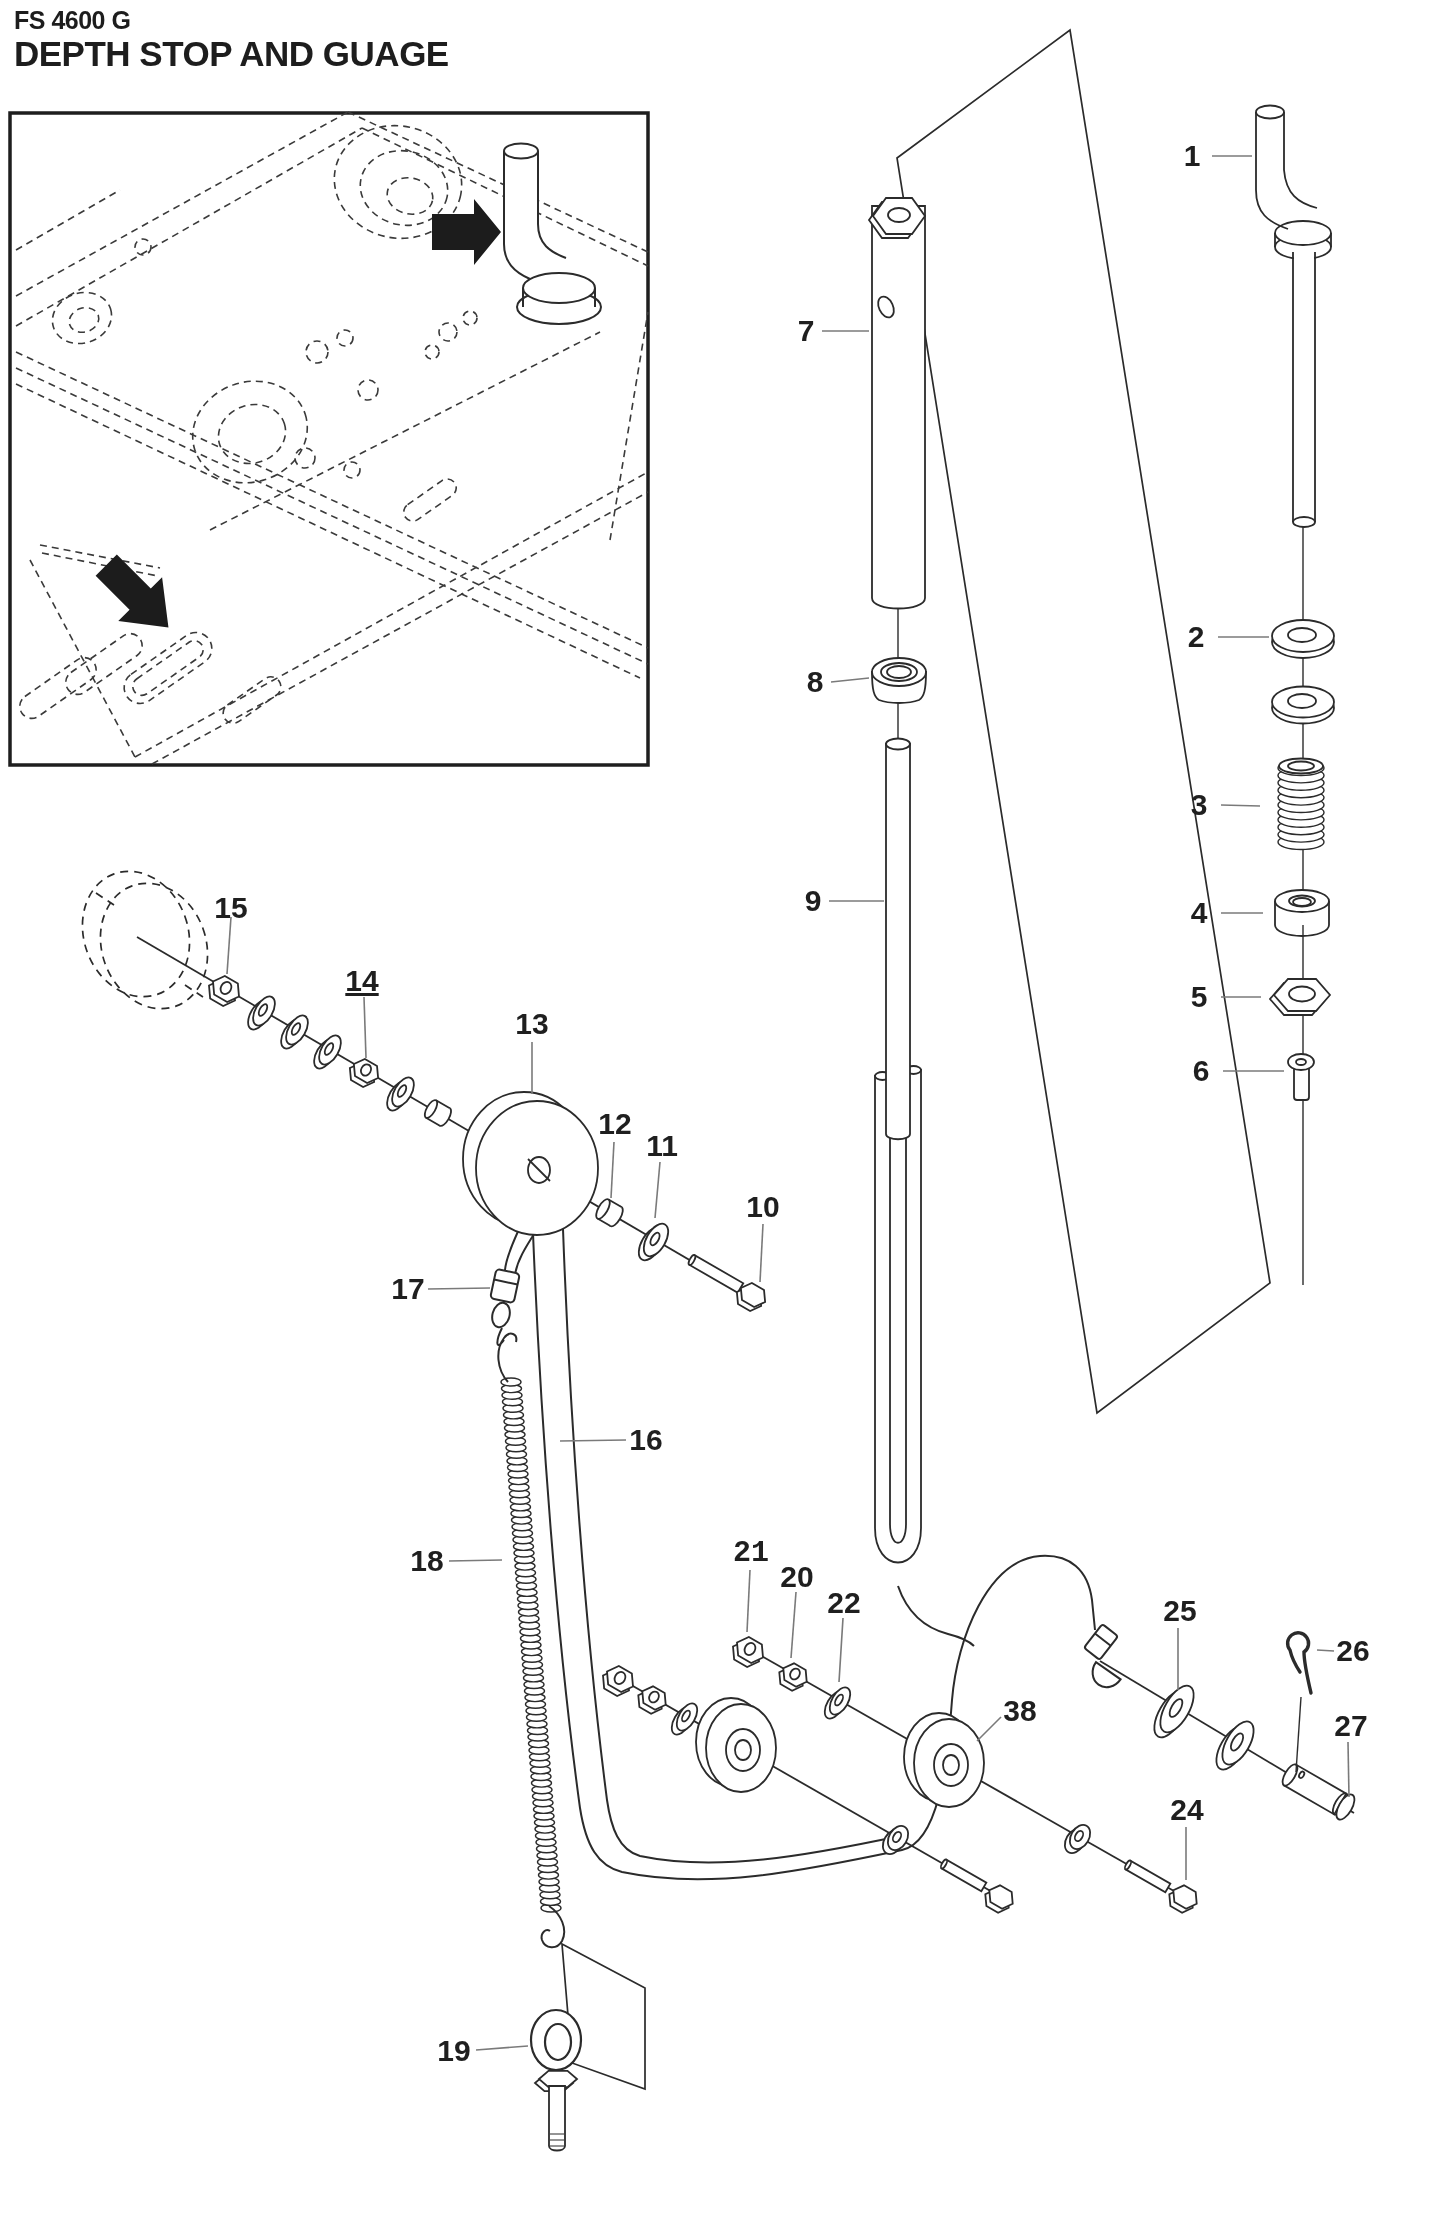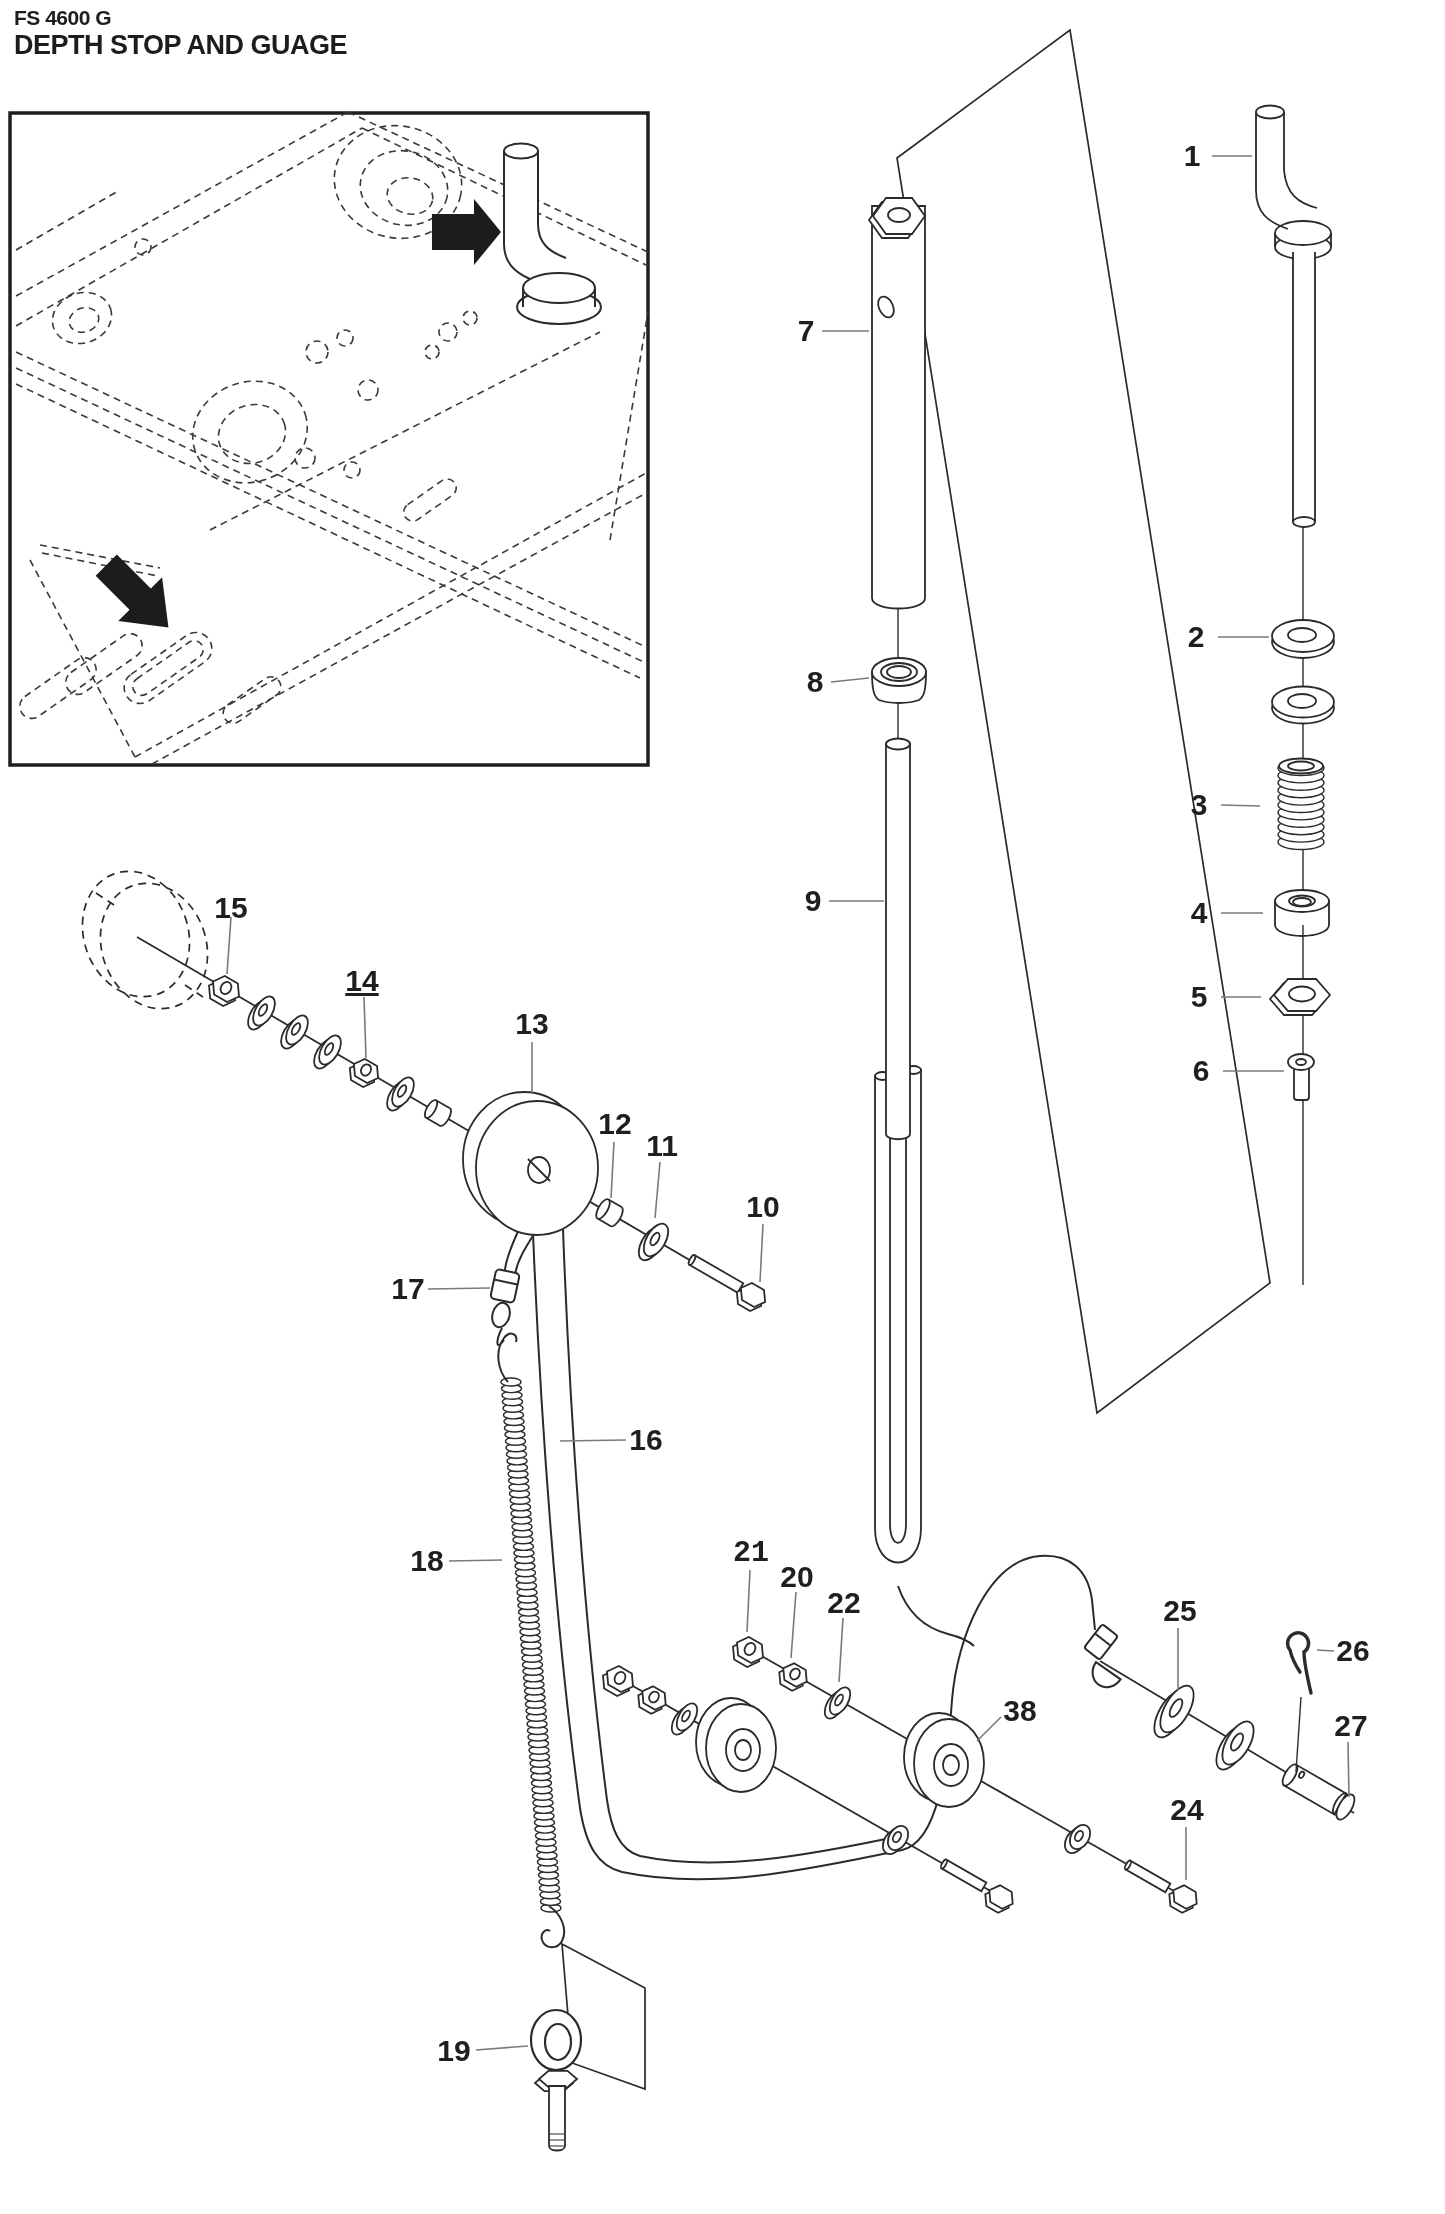--- a/index.html
+++ b/index.html
@@ -1,20 +1,20 @@
 <!DOCTYPE html>
 <html><head>
 <meta charset="utf-8">
 <style>
   html,body{margin:0;padding:0;background:#fff;}
   .page{position:relative;width:1445px;height:2214px;background:#fff;overflow:hidden;
         font-family:"Liberation Sans",sans-serif;}
   .hdr{position:absolute;left:14px;top:6px;line-height:1.12;color:#1d1d1d;}
-  .hdr .model{font-size:21px;font-weight:bold;letter-spacing:-0.5px;}
-  .hdr .pg{font-size:27px;font-weight:bold;letter-spacing:-0.5px;}
+  .hdr .model{font-size:25px;font-weight:bold;letter-spacing:-0.5px;}
+  .hdr .pg{font-size:35px;font-weight:bold;letter-spacing:-0.5px;}
   svg{position:absolute;left:0;top:0;}
   #labels span{position:absolute;transform:translate(-50%,-50%);
         font-size:30px;font-weight:bold;color:#1f1f1f;white-space:nowrap;}
 </style>
 </head>
 <body>
 
 <div class="page">
 
   <div class="hdr">

